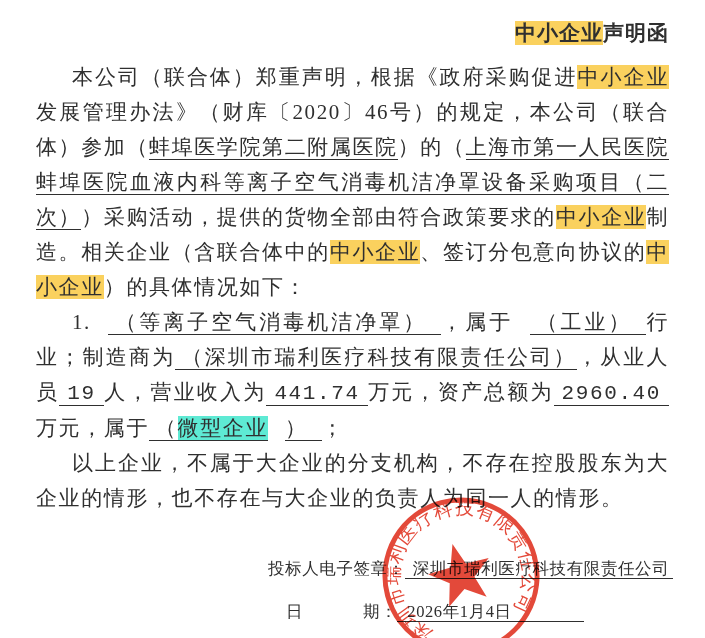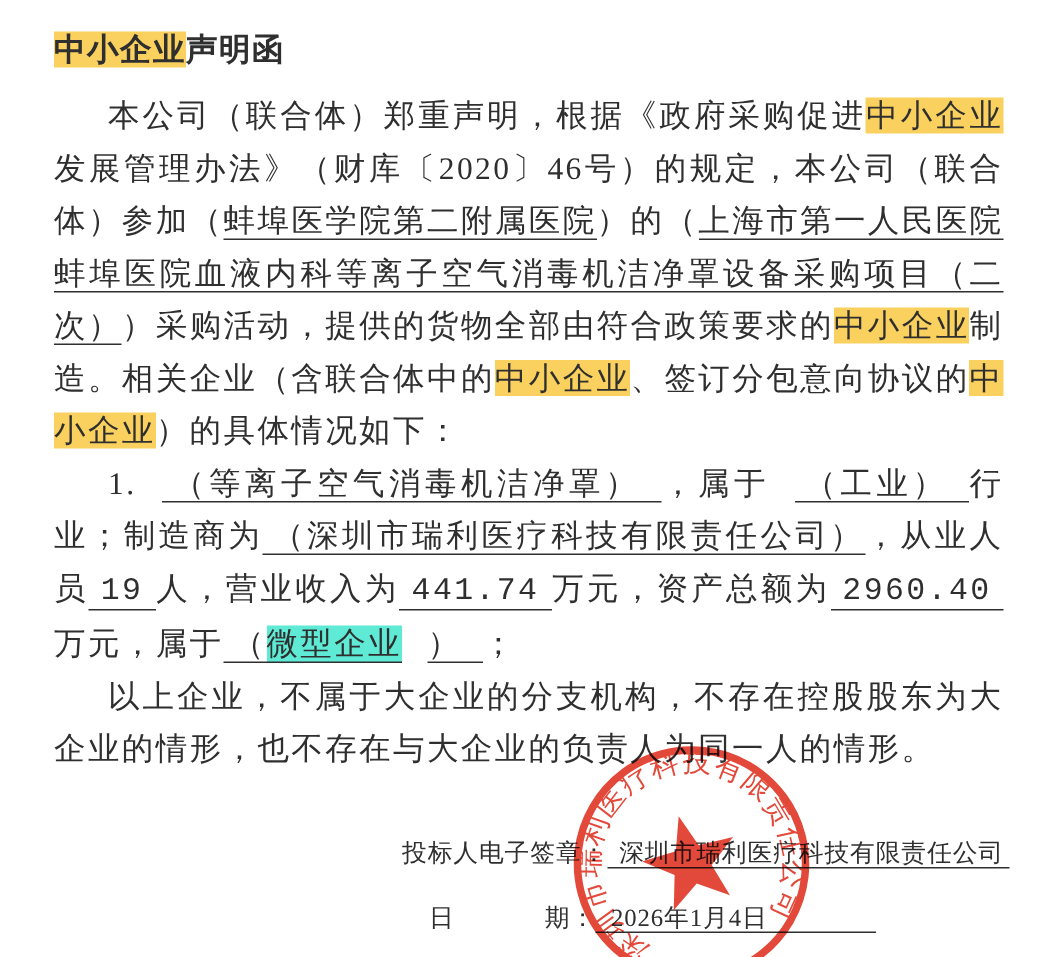--- a/index.html
+++ b/index.html
@@ -14,21 +14,21 @@
     background: #ffffff;
     overflow: hidden;
     font-family: "Liberation Serif", "DejaVu Serif", serif;
     color: #2f2f2f;
   }
   .content {
     padding: 14px 36px 0 36px;
   }
   h1.doc-title {
     margin: 4px 0 12px 0;
-    text-align: left;
+    text-align: right;
     font-size: 21px;
     font-weight: bold;
     line-height: 30px;
     letter-spacing: 1px;
   }
   p.para {
     margin: 0;
     font-size: 21px;
     line-height: 35px;
     letter-spacing: 1.6px;

